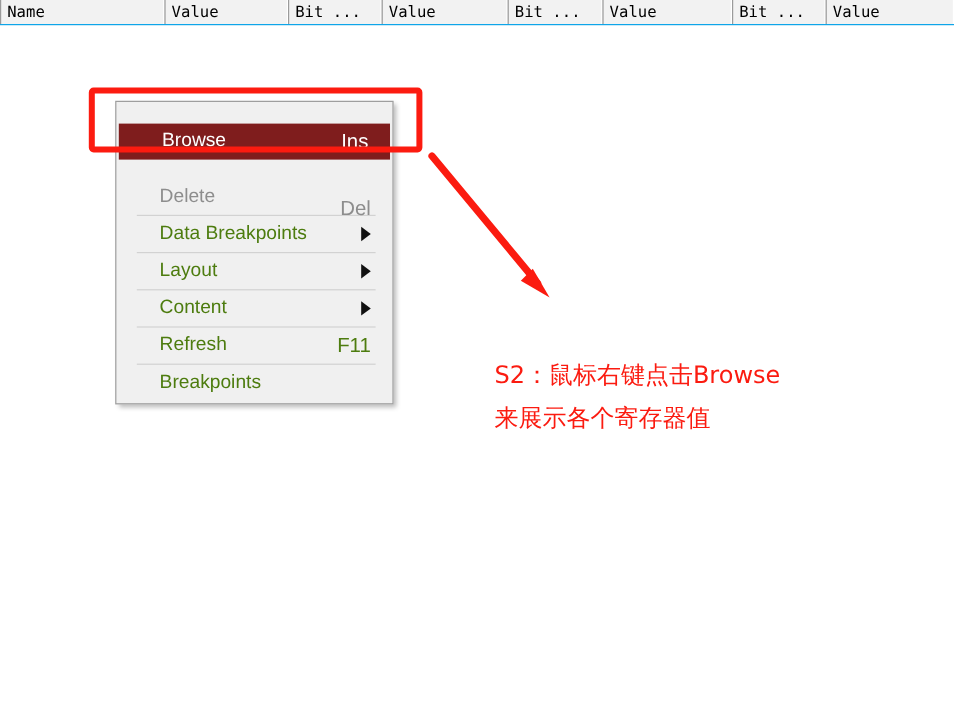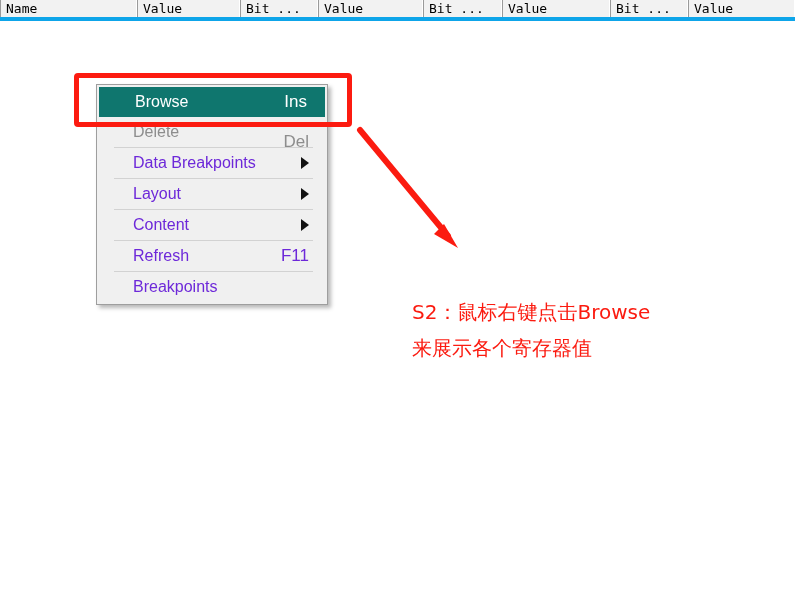--- a/index.html
+++ b/index.html
@@ -16,21 +16,21 @@
   }
 
   
   #table-header {
     position: absolute;
     left: 0;
     top: 0;
     width: 795px;
     height: 21px;
     background: #f0f0f0;
-    border-bottom: 4px solid #0ea5e9;
+    border-bottom: 1px solid #0ea5e9;
     box-sizing: border-box;
     display: flex;
     align-items: stretch;
   }
   .hdr-cell {
     position: relative;
     box-sizing: border-box;
     border-left: 1px solid #9a9a9a;
     border-right: 1px solid #ffffff;
     display: flex;
@@ -61,27 +61,27 @@
   .menu-item {
     position: relative;
     height: 30px;
     display: flex;
     align-items: center;
     box-sizing: border-box;
     padding-left: 36px;
     padding-right: 10px;
     font-family: "Liberation Sans", sans-serif;
     font-size: 16px;
-    color: #6d28d9;
+    color: #4d7c0f;
     background: transparent;
   }
   .menu-item.selected {
-    background: #0f766e;
+    background: #7f1d1d;
     color: #ffffff;
-    margin: 0 2px;
+    margin: 16px 2px;
   }
   .menu-item.disabled {
     color: #8d8d8d;
   }
   .menu-label {
     flex: 1 1 auto;
     white-space: nowrap;
   }
   .menu-accel {
     flex: 0 0 auto;

